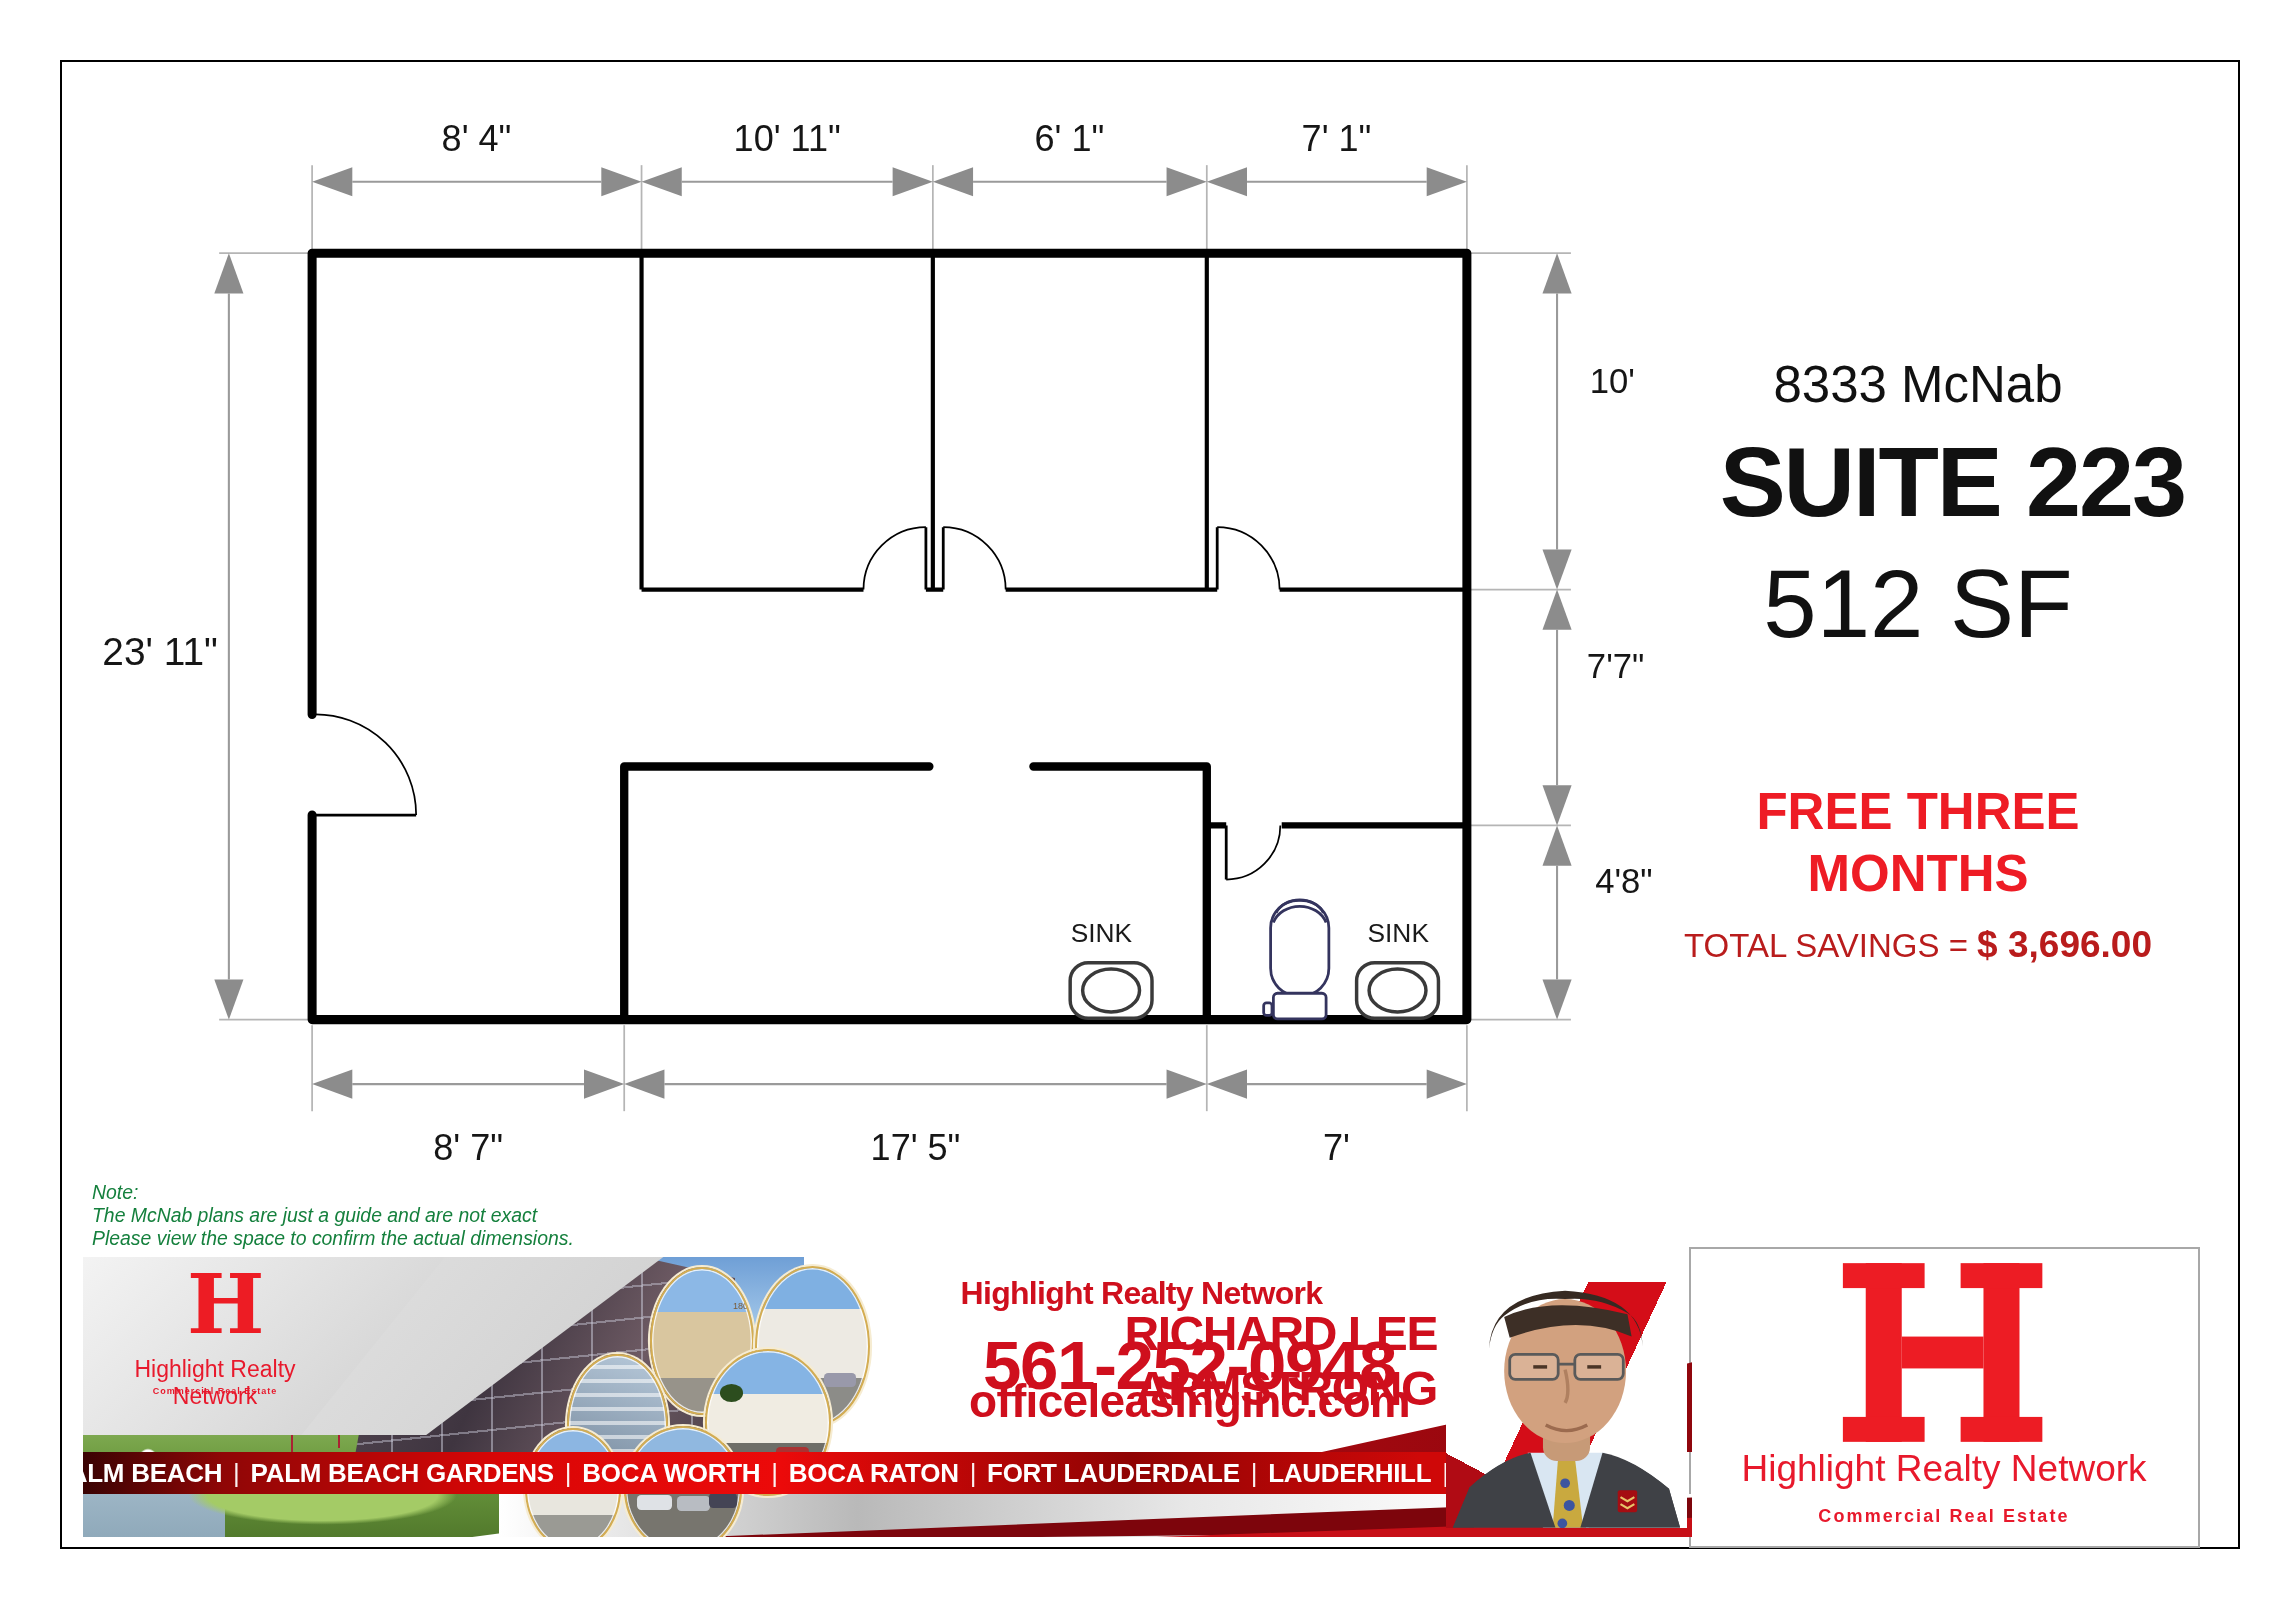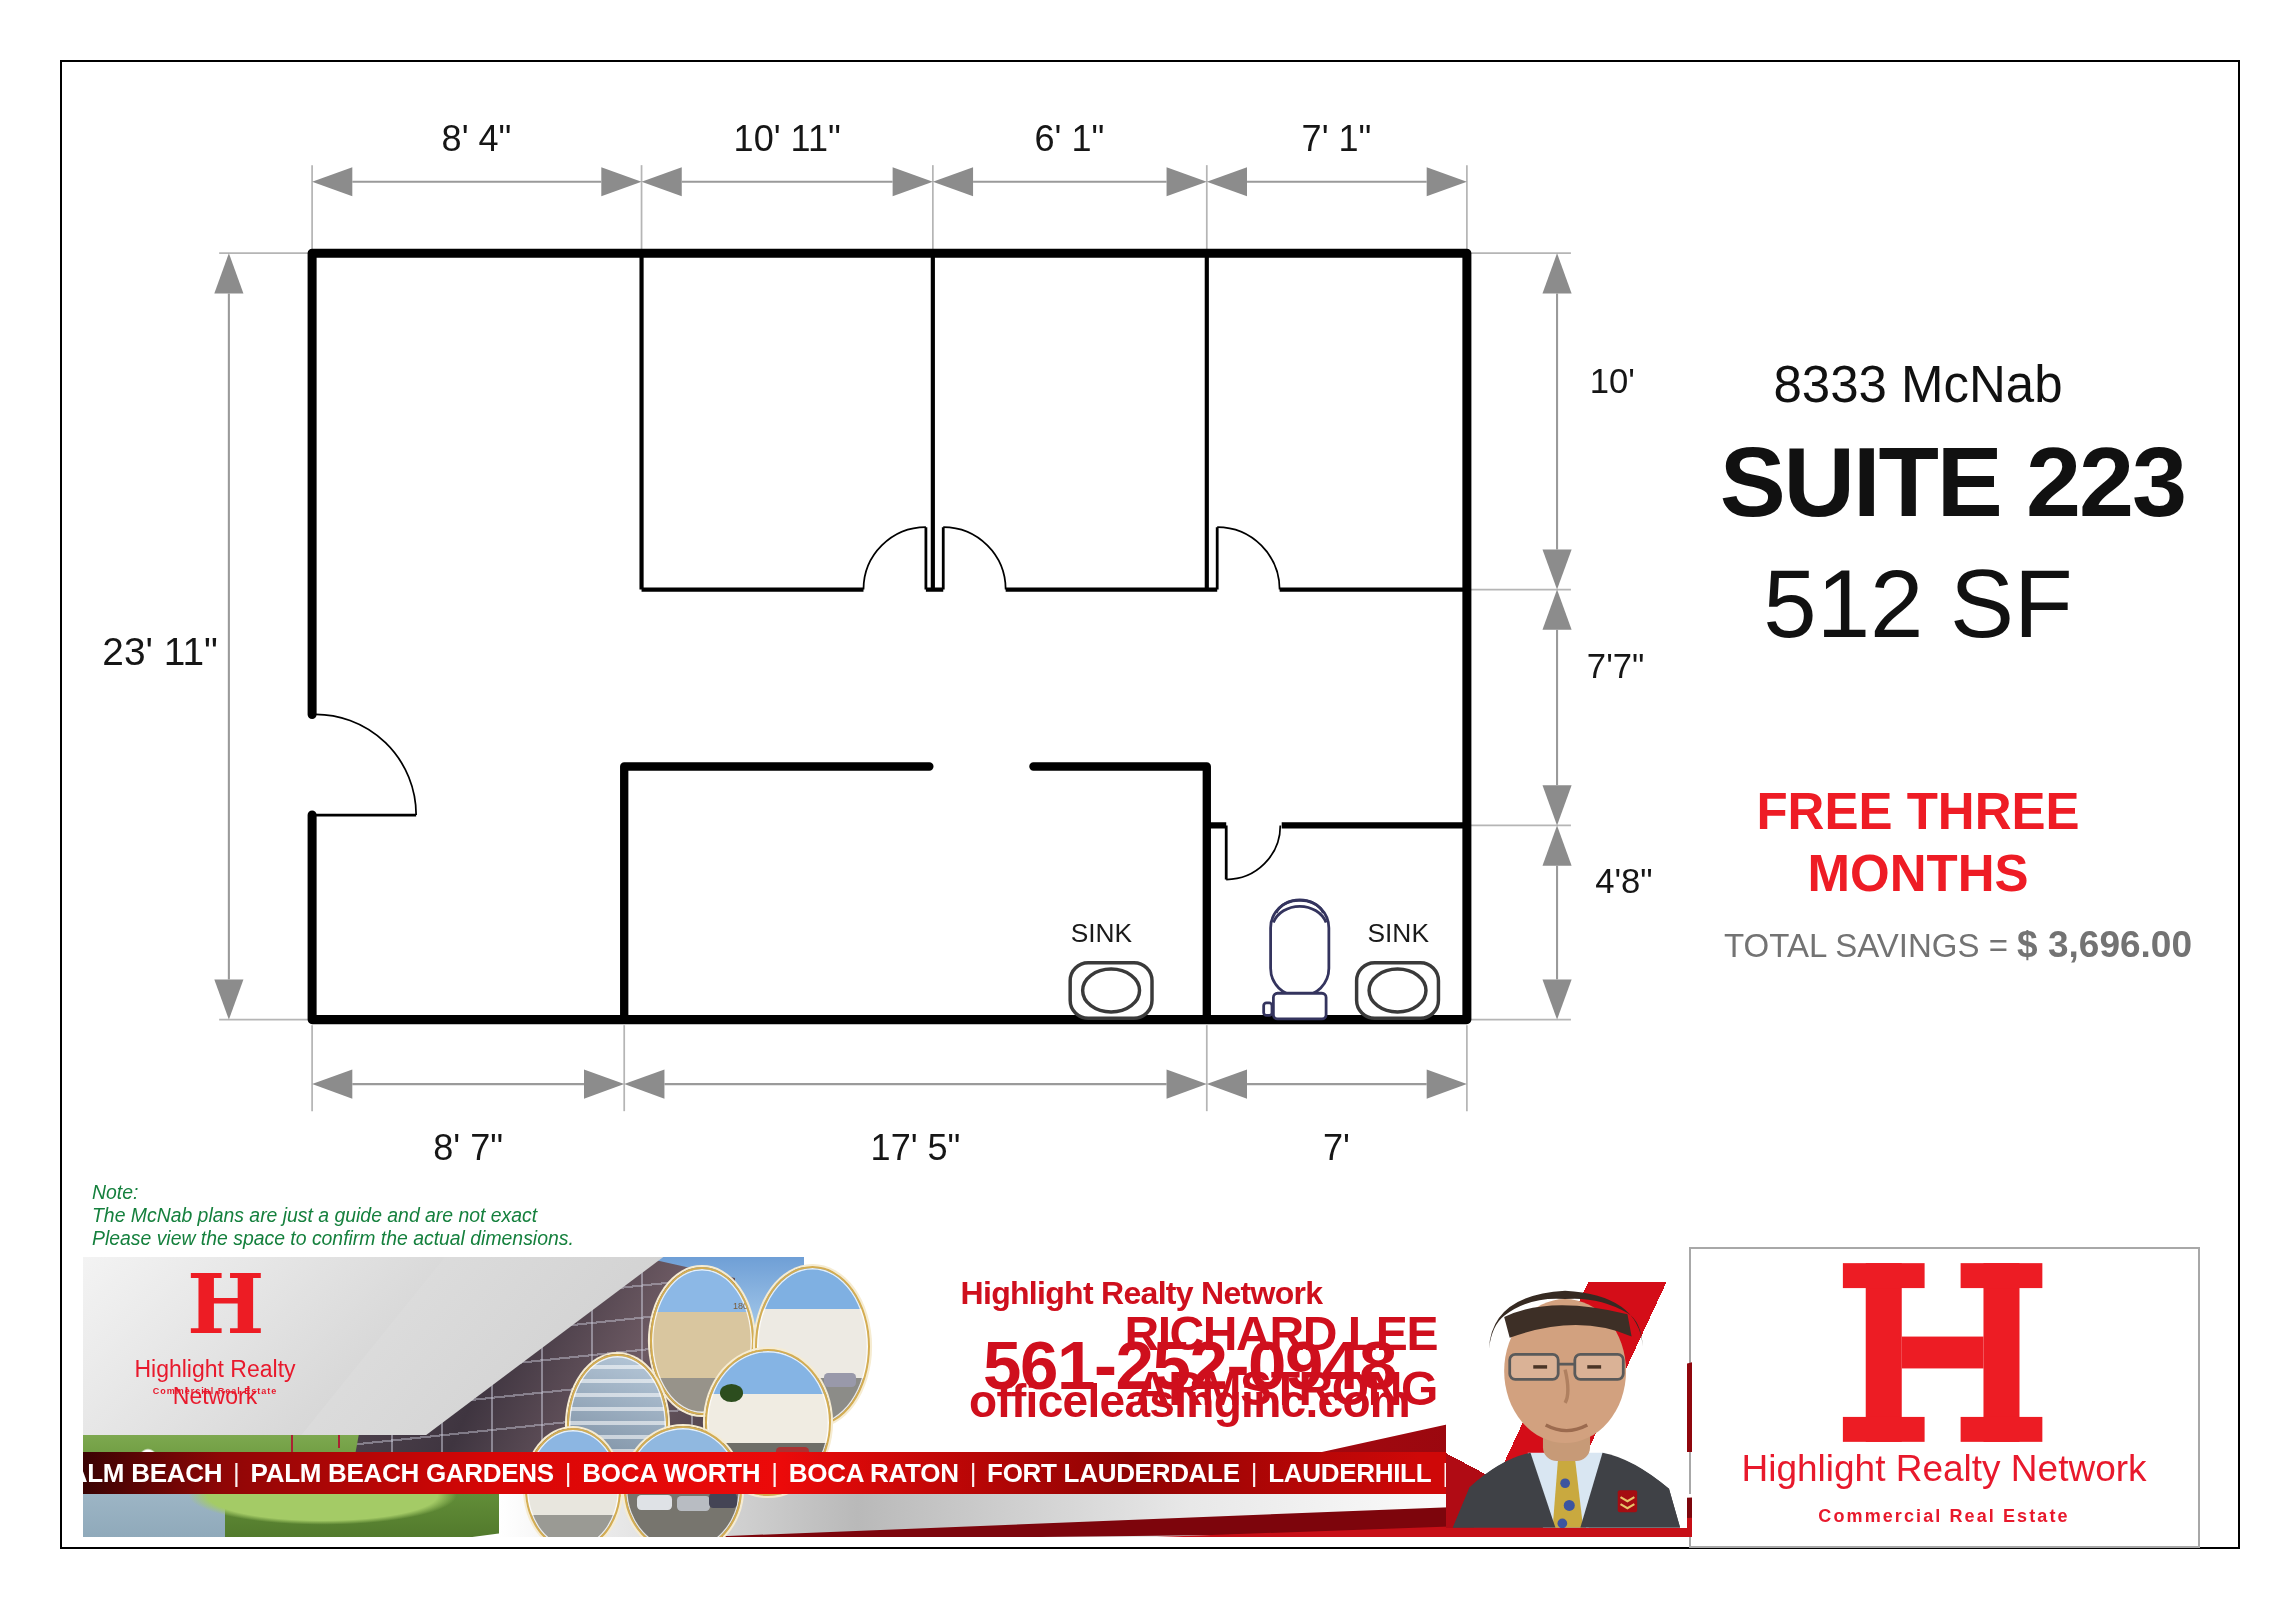--- a/index.html
+++ b/index.html
@@ -13,21 +13,21 @@
   .dim-label-left{font-size:56px;fill:#161616;}
   .dim-label-right{font-size:50px;fill:#161616;}
   .sink-label{font-size:38px;fill:#1a1a1a;}
   
   .listing{position:absolute;left:1665px;top:0;width:506px;text-align:center;color:#111;}
   .address{position:absolute;left:0;top:355px;width:506px;font-size:51px;}
   .suite{position:absolute;left:-14px;top:425px;width:534px;font-size:99px;font-weight:700;letter-spacing:-2.1px;text-align:right;}
   .area{position:absolute;left:0;top:549px;width:506px;font-size:96px;font-weight:400;}
   .promo{position:absolute;left:0;top:781px;width:506px;font-size:51px;font-weight:700;
          color:#ee1c25;line-height:62px;}
-  .savings{position:absolute;left:-21px;top:924px;width:548px;font-size:33px;color:#737373;text-align:right;}
+  .savings{position:absolute;left:-21px;top:924px;width:548px;font-size:33px;color:#b91c1c;}
   .savings b{font-size:37px;font-weight:700;}
   
   .note{position:absolute;left:92px;top:1181px;width:694px;font-size:19.4px;font-style:italic;
         color:#15803d;line-height:23px;}
   
   .banner{position:absolute;left:83px;top:1257px;width:1609px;height:280px;background:#fff;overflow:hidden;}
   .photo{position:absolute;left:0;top:0;width:721px;height:280px;z-index:1;
      background:linear-gradient(180deg,#6f9fd6 0%,#a9cceb 28%,#cfe3f4 50%,#8db45e 54%,#6f9d42 72%,#527a2c 100%);}
   .cloud{position:absolute;background:rgba(255,255,255,.95);border-radius:50%;filter:blur(3.5px);}
   .glass-building{position:absolute;left:208px;top:0px;width:444px;height:233px;

